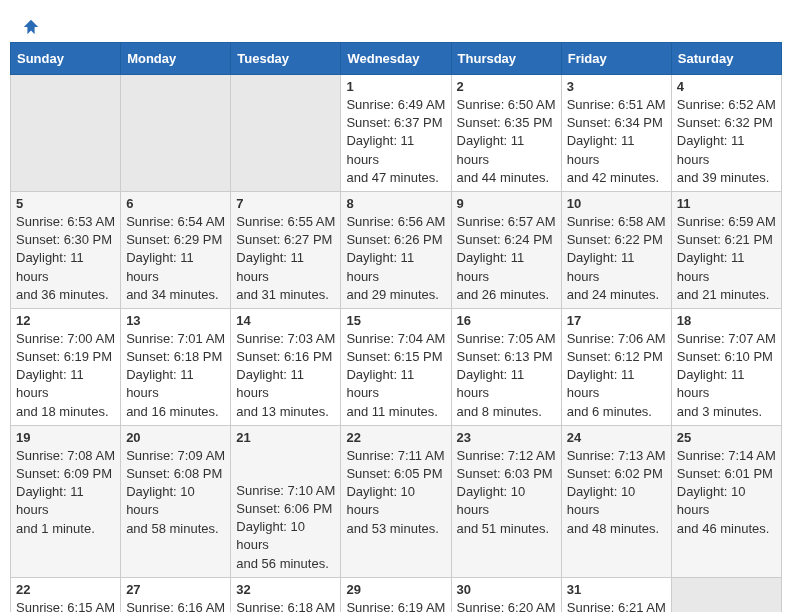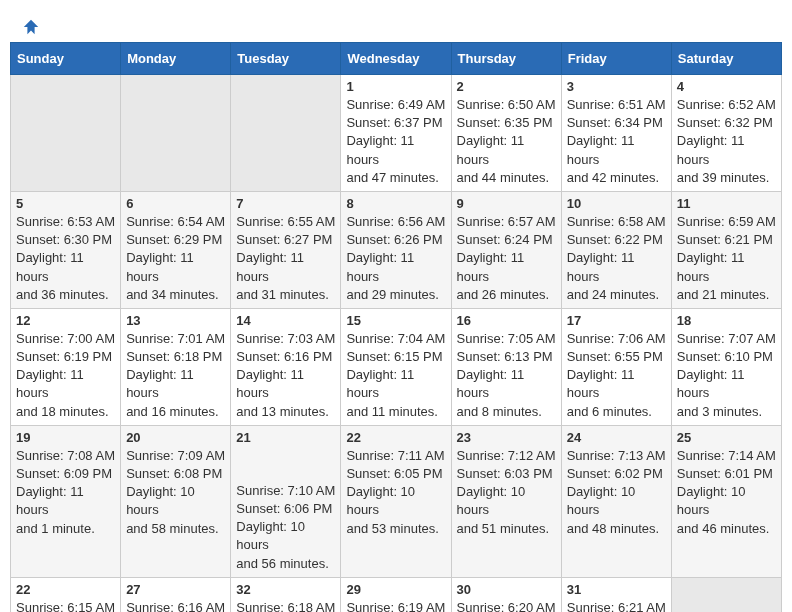--- a/index.html
+++ b/index.html
@@ -227,21 +227,21 @@
         <td>
           <div class="day-num">16</div>
           <div class="day-info" style="white-space: pre-line;">Sunrise: 7:05 AM
 Sunset: 6:13 PM
 Daylight: 11 hours
 and 8 minutes.</div>
         </td>
         <td>
           <div class="day-num">17</div>
           <div class="day-info" style="white-space: pre-line;">Sunrise: 7:06 AM
-Sunset: 6:55 PM
+Sunset: 6:12 PM
 Daylight: 11 hours
 and 6 minutes.</div>
         </td>
         <td>
           <div class="day-num">18</div>
           <div class="day-info" style="white-space: pre-line;">Sunrise: 7:07 AM
 Sunset: 6:10 PM
 Daylight: 11 hours
 and 3 minutes.</div>
         </td>

